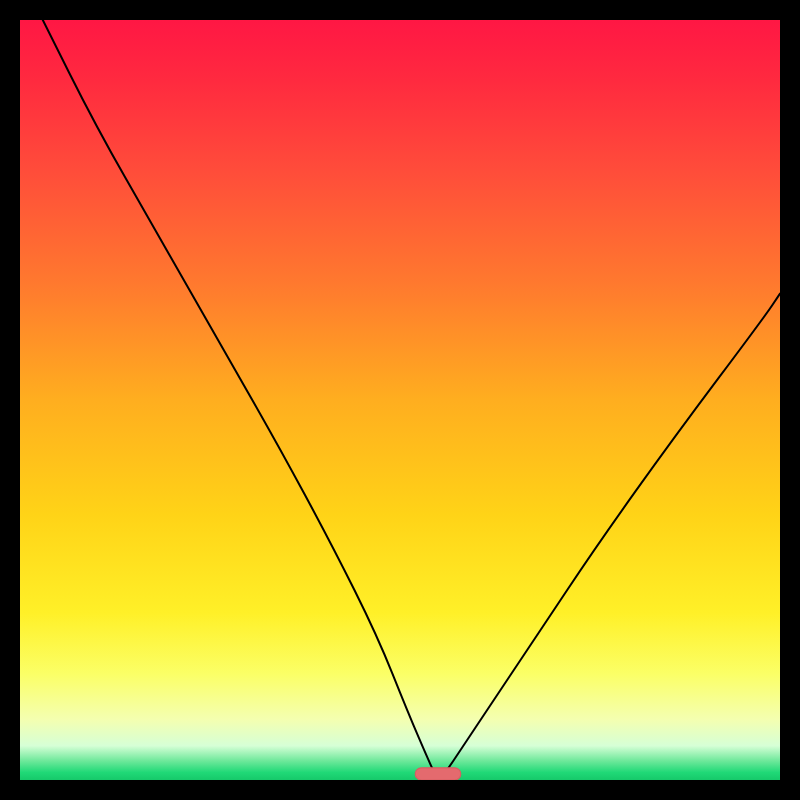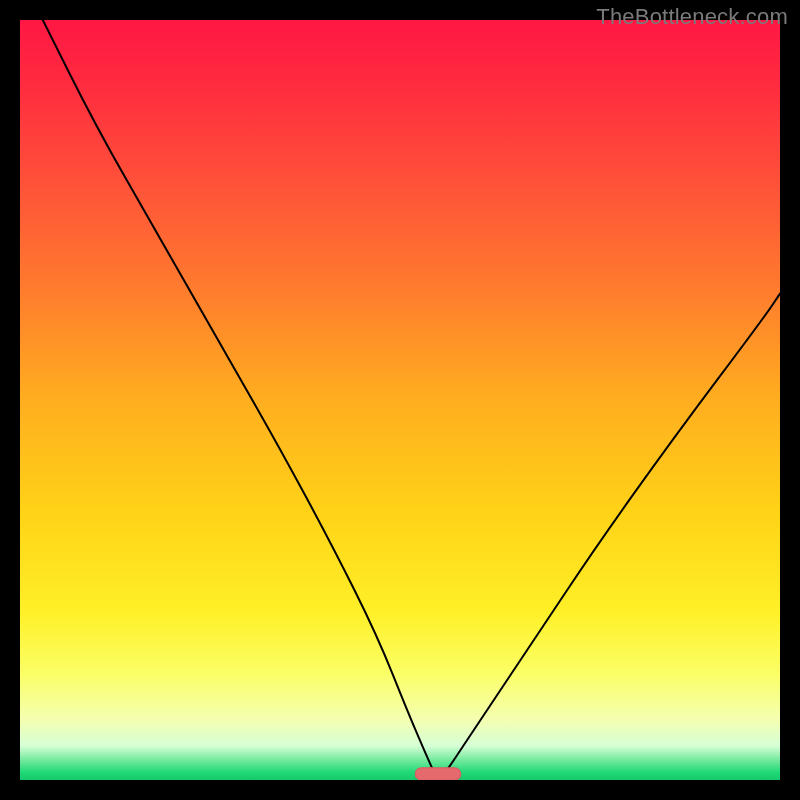--- a/index.html
+++ b/index.html
@@ -57,15 +57,14 @@
           <stop offset="97.5%" stop-color="#6de89a"></stop>
           <stop offset="99%" stop-color="#20d977"></stop>
           <stop offset="100%" stop-color="#16c96a"></stop>
         </linearGradient>
     </defs>
     <rect x="0" y="0" width="100" height="100" fill="url(#bg-grad)"></rect>
     <path id="curve-path" fill="none" stroke-width="2" stroke-linecap="round" stroke-linejoin="round" vector-effect="non-scaling-stroke" d="M 3 0 Q 3 0 6.5 7 Q 10 14 14 21 Q 18 28 22 35 Q 26 42.00000000000001 30 49 Q 34 56 37.5 62.5 Q 41 69 44 75 Q 47 81 49 86 Q 51 91 52.5 94.5 Q 54 98 54.5 99 Q 55.00000000000001 100 55.50000000000001 99.5 Q 56.00000000000001 99 57 97.5 Q 57.99999999999999 96 60 93 Q 62 90 65 85.5 Q 68 81 72 75 Q 76 69 81 62 Q 86 55 92 47 Q 98 39 99 37.5 T 100 36" stroke="#000000"></path>
     <rect id="marker-rect" rx="0.8" ry="0.8" x="52.00000000000001" y="98.4" width="6" height="1.6" fill="#e46a6e" stroke="#d85e62" stroke-width="0.15"></rect>
   </svg>
 
-  <div class="source-label">TheBottleneck.com</div>
 
 </div>
 
 </body></html>

